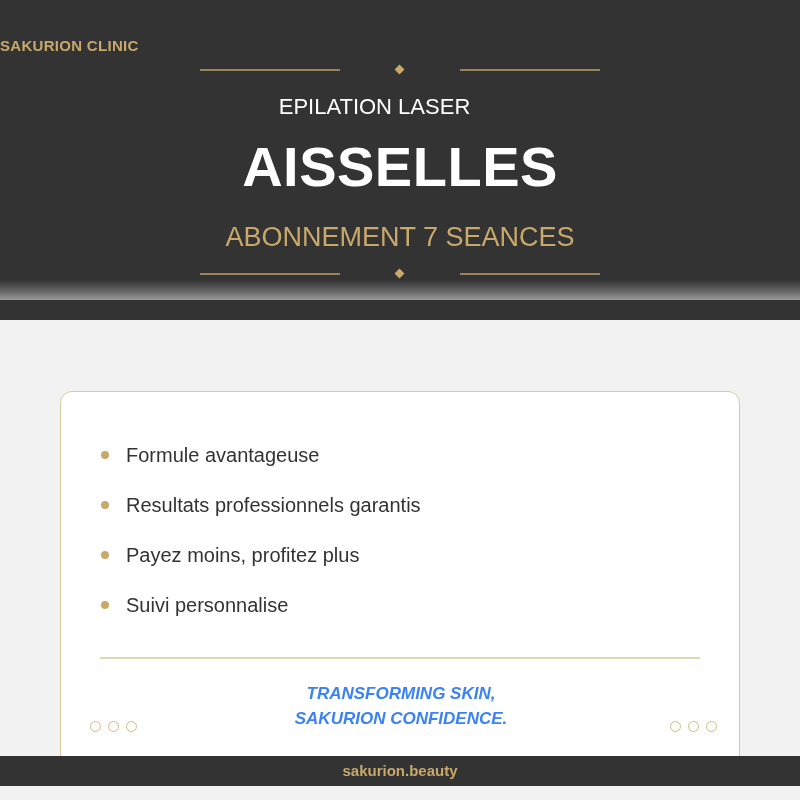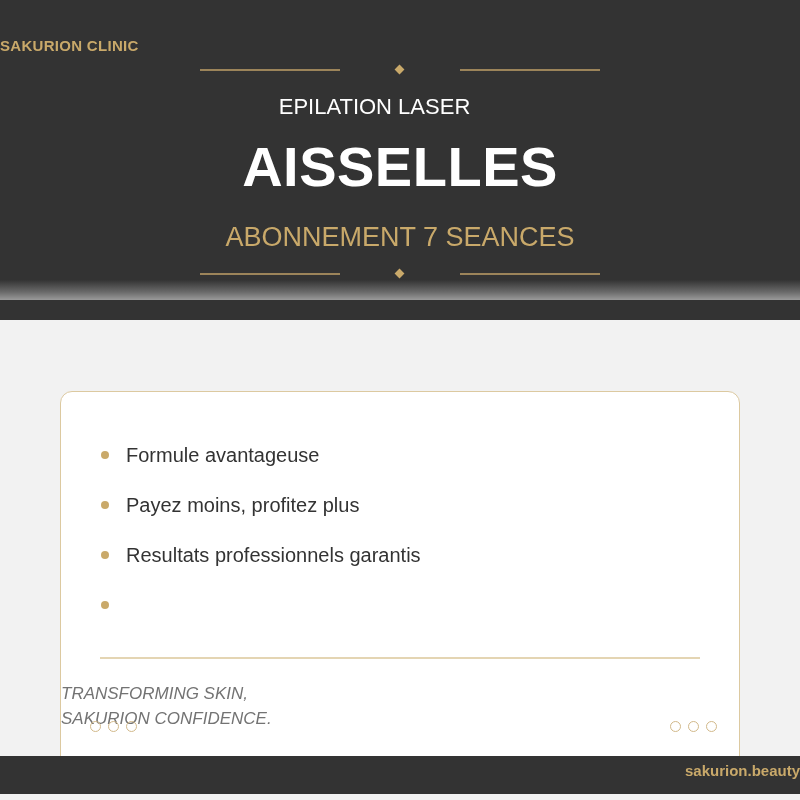--- a/index.html
+++ b/index.html
@@ -57,34 +57,34 @@
     }
     .feature .bullet {
       width: 8px; height: 8px; border-radius: 50%; background: #c9a96a;
       margin-right: 17px; margin-left: 2px;
     }
     .card .separator {
       position: absolute; left: 39px; top: 265px; width: 600px; height: 2px;
       background: #e4d5b3;
     }
     .tagline {
-      position: absolute; left: 0; top: 289px; width: 680px; 
-      color: #737373; font-weight: normal; font-style: italic; font-size: 17px;
+      position: absolute; left: 0; top: 289px; width: 680px; text-align: center;
+      color: #3b82f6; font-weight: bold; font-style: italic; font-size: 17px;
       line-height: 25px;
     }
     .dots { position: absolute; top: 329px; display: flex; gap: 7px; }
     .dots.left { left: 29px; }
     .dots.right { left: 609px; }
     .dot {
       width: 11px; height: 11px; border-radius: 50%;
       border: 1.5px solid #d2b98a; background: transparent;
     }
     .footer {
-      position: absolute; left: 0; top: 756px; width: 800px; height: 38px;
-      background: #333333; text-align: right;
+      position: absolute; left: 0; top: 756px; width: 800px; height: 30px;
+      background: #333333; text-align: center;
       color: #c9a96a; font-weight: bold; font-size: 15px; line-height: 30px;
     }
   </style>
 </head>
 <body>
 
 <div class="header">
   <div class="clinic-name">SAKURION CLINIC</div>
 
   <div class="divider top">
@@ -107,28 +107,29 @@
 </div>
 
 <div class="card">
   <ul class="features">
     <li class="feature">
       <span class="bullet"></span>
       <span>Formule avantageuse</span>
     </li>
     <li class="feature">
       <span class="bullet"></span>
+      <span>Resultats professionnels garantis</span>
+    </li>
+    <li class="feature">
+      <span class="bullet"></span>
       <span>Payez moins, profitez plus</span>
     </li>
     <li class="feature">
       <span class="bullet"></span>
-      <span>Resultats professionnels garantis</span>
-    </li>
-    <li class="feature">
-      <span class="bullet"></span>
+      <span>Suivi personnalise</span>
     </li>
   </ul>
 
   <div class="separator"></div>
 
   <div class="tagline">
     <div>TRANSFORMING SKIN,</div>
     <div>SAKURION CONFIDENCE.</div>
   </div>
 

